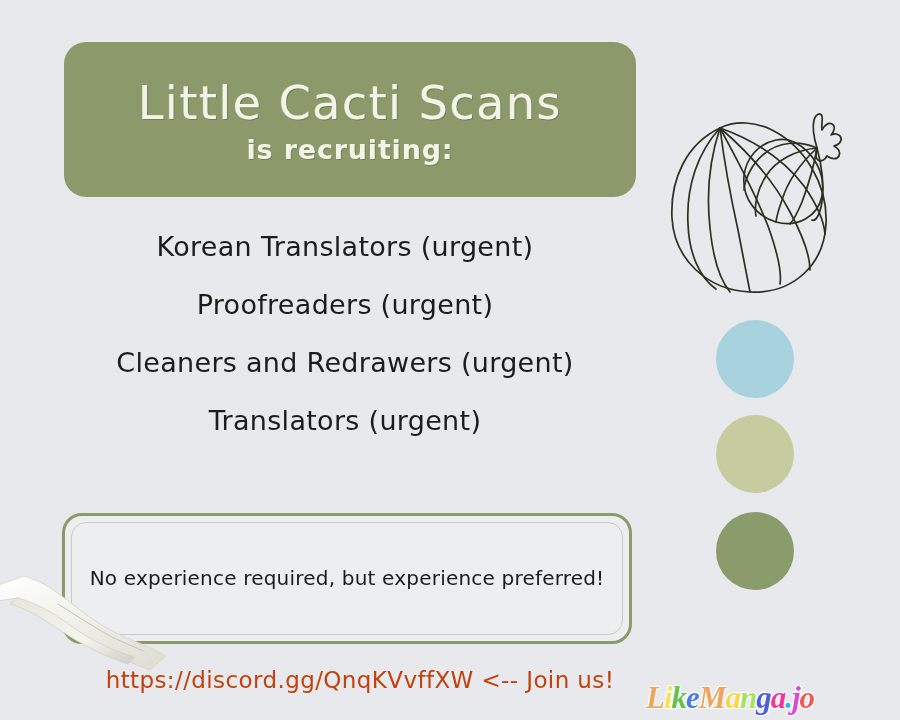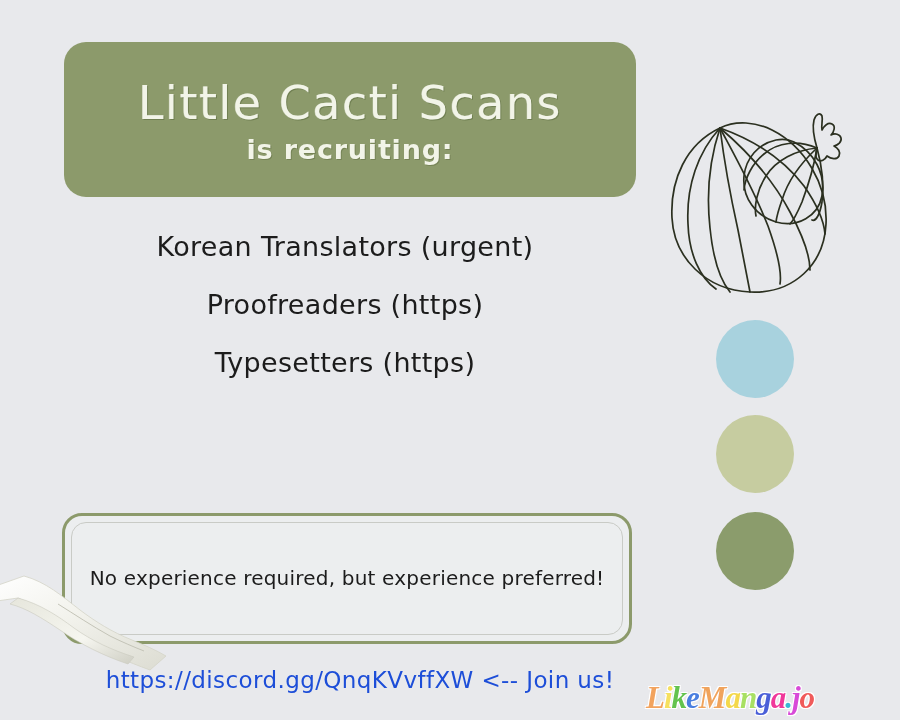--- a/index.html
+++ b/index.html
@@ -127,21 +127,21 @@
 
   
   #discord-link {
     position: absolute;
     left: 0;
     top: 667px;
     width: 720px;
     text-align: center;
     font-family: "DejaVu Sans", sans-serif;
     font-size: 23px;
-    color: #1d4ed8;
+    color: #c2410c;
     letter-spacing: 0.4px;
     white-space: nowrap;
   }
 
   
   #cactus-illustration {
     position: absolute;
     left: 662px;
     top: 40px;
     width: 240px;
@@ -194,22 +194,23 @@
 
 <div id="poster" style="background: rgb(232, 233, 236);">
 
   <div id="header-banner" style="background: rgb(140, 154, 107);">
     <div id="poster-title">Little Cacti Scans</div>
     <div id="poster-subtitle">is recruiting:</div>
   </div>
 
   <div id="roles-list">
     <div class="role-item">Korean Translators (urgent)</div>
-    <div class="role-item">Proofreaders (https)</div>
-    <div class="role-item">Typesetters (https)</div>
+    <div class="role-item">Proofreaders (urgent)</div>
+    <div class="role-item">Cleaners and Redrawers (urgent)</div>
+    <div class="role-item">Translators (urgent)</div>
   </div>
 
   <div id="note-box-outer" style="border-color: rgb(140, 154, 107);">
     <div id="note-box-inner">
       <div class="note-line">No experience required, but experience preferred!</div>
     </div>
   </div>
 
   <div id="discord-link">https://discord.gg/QnqKVvffXW &lt;-- Join us!</div>
 

